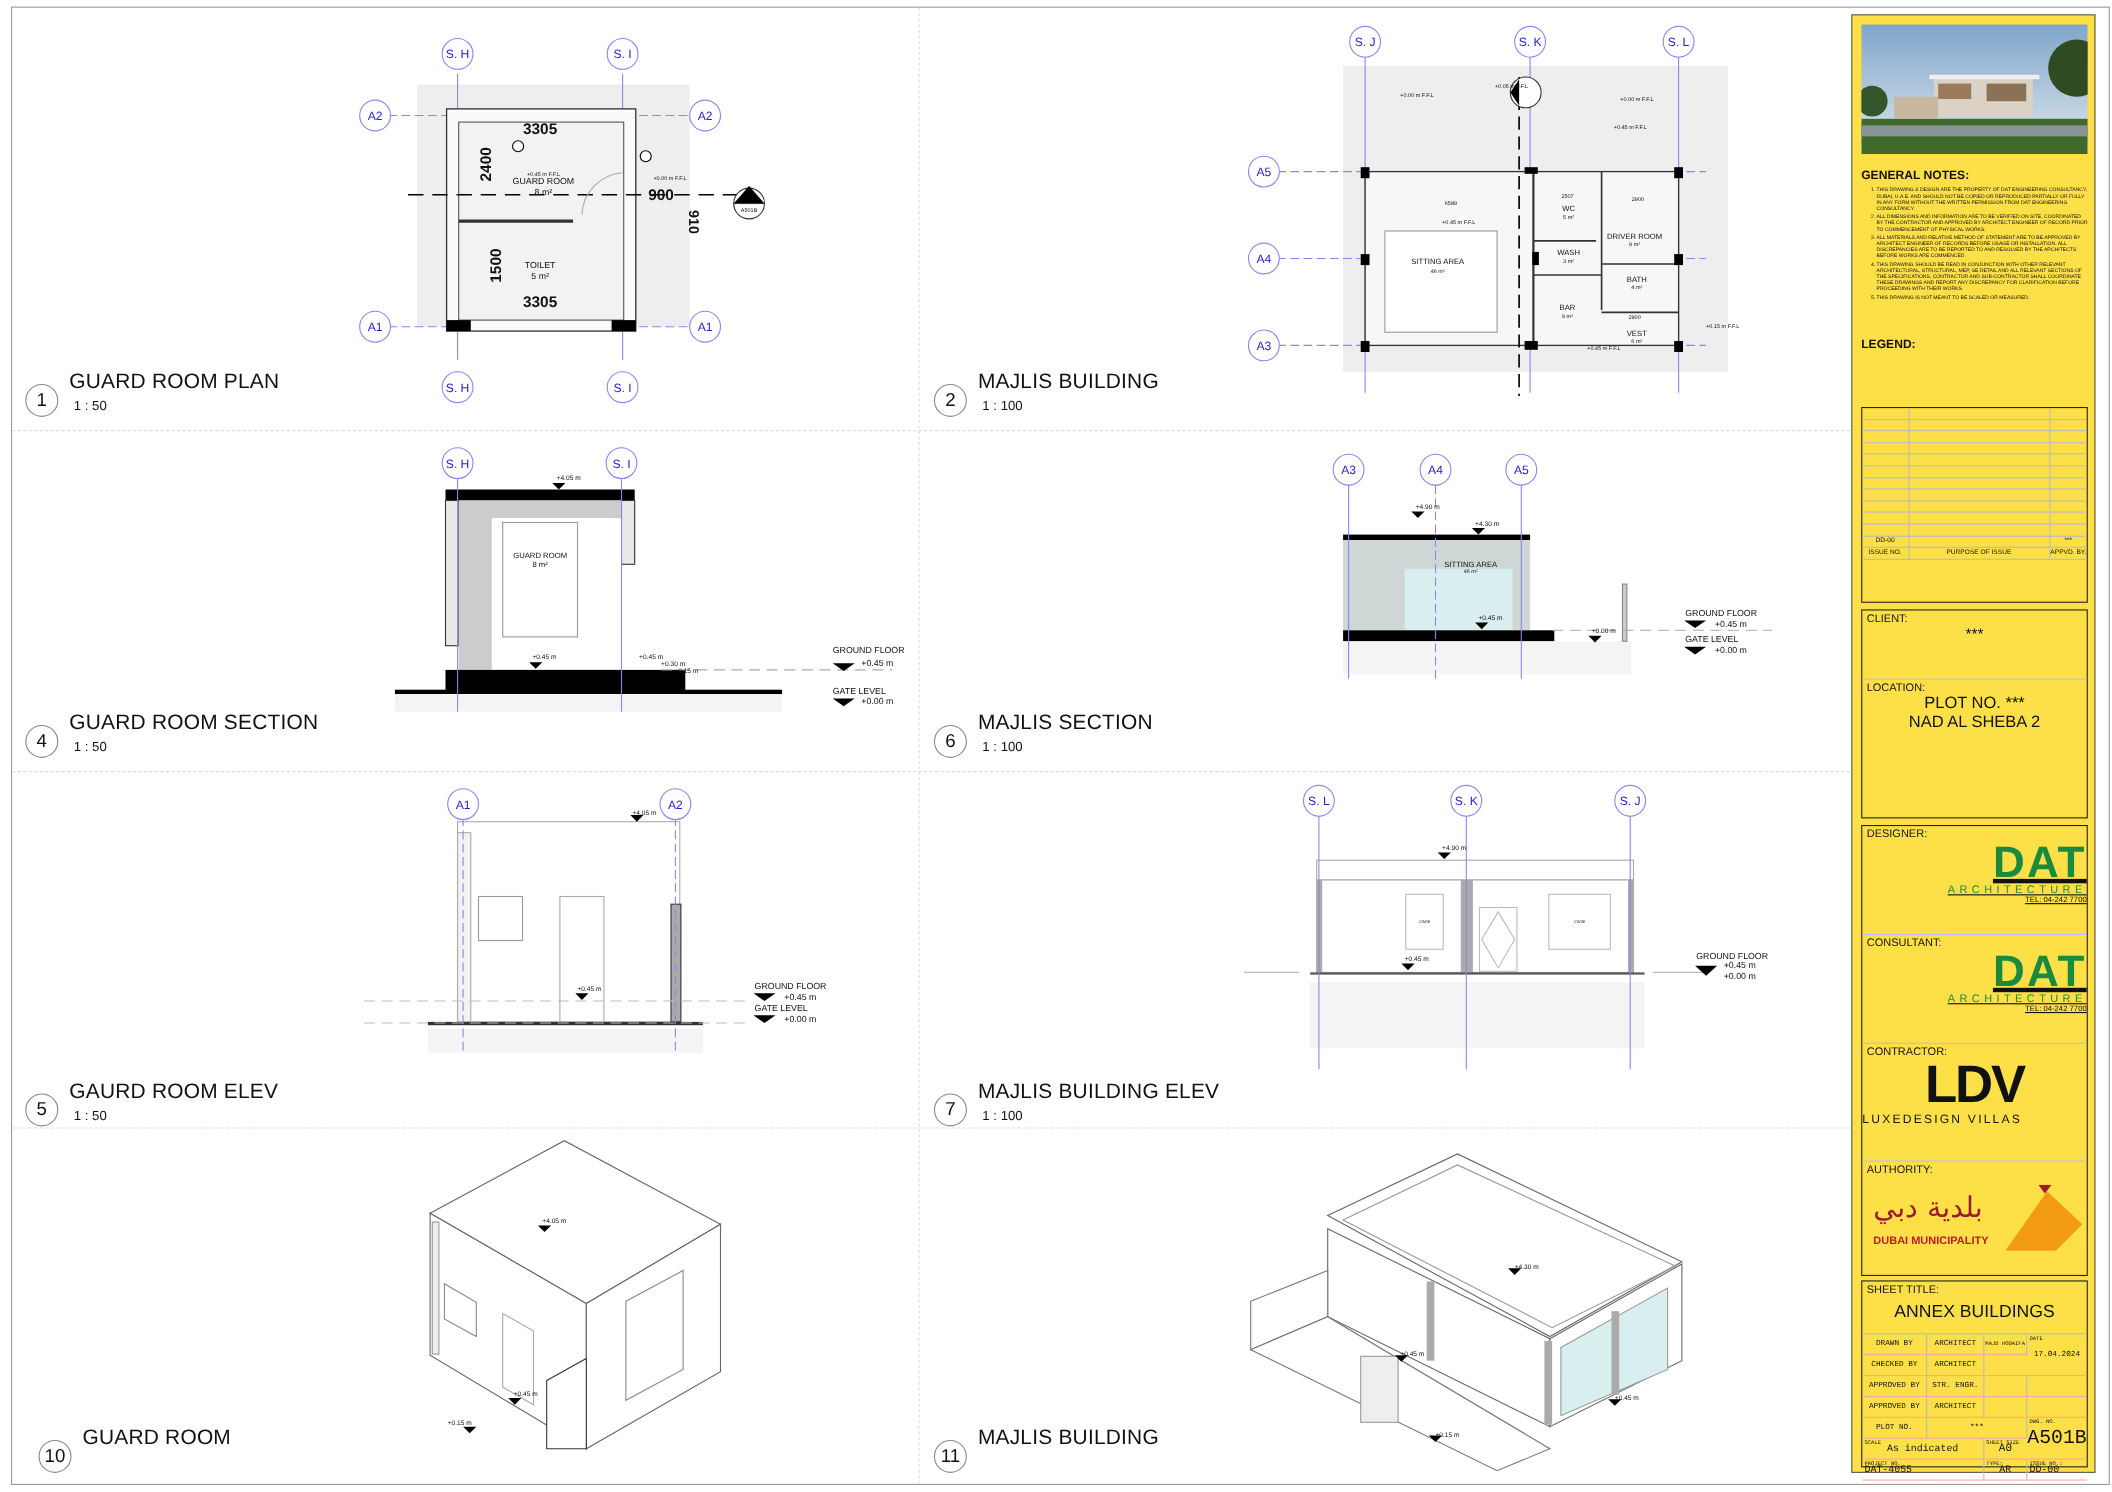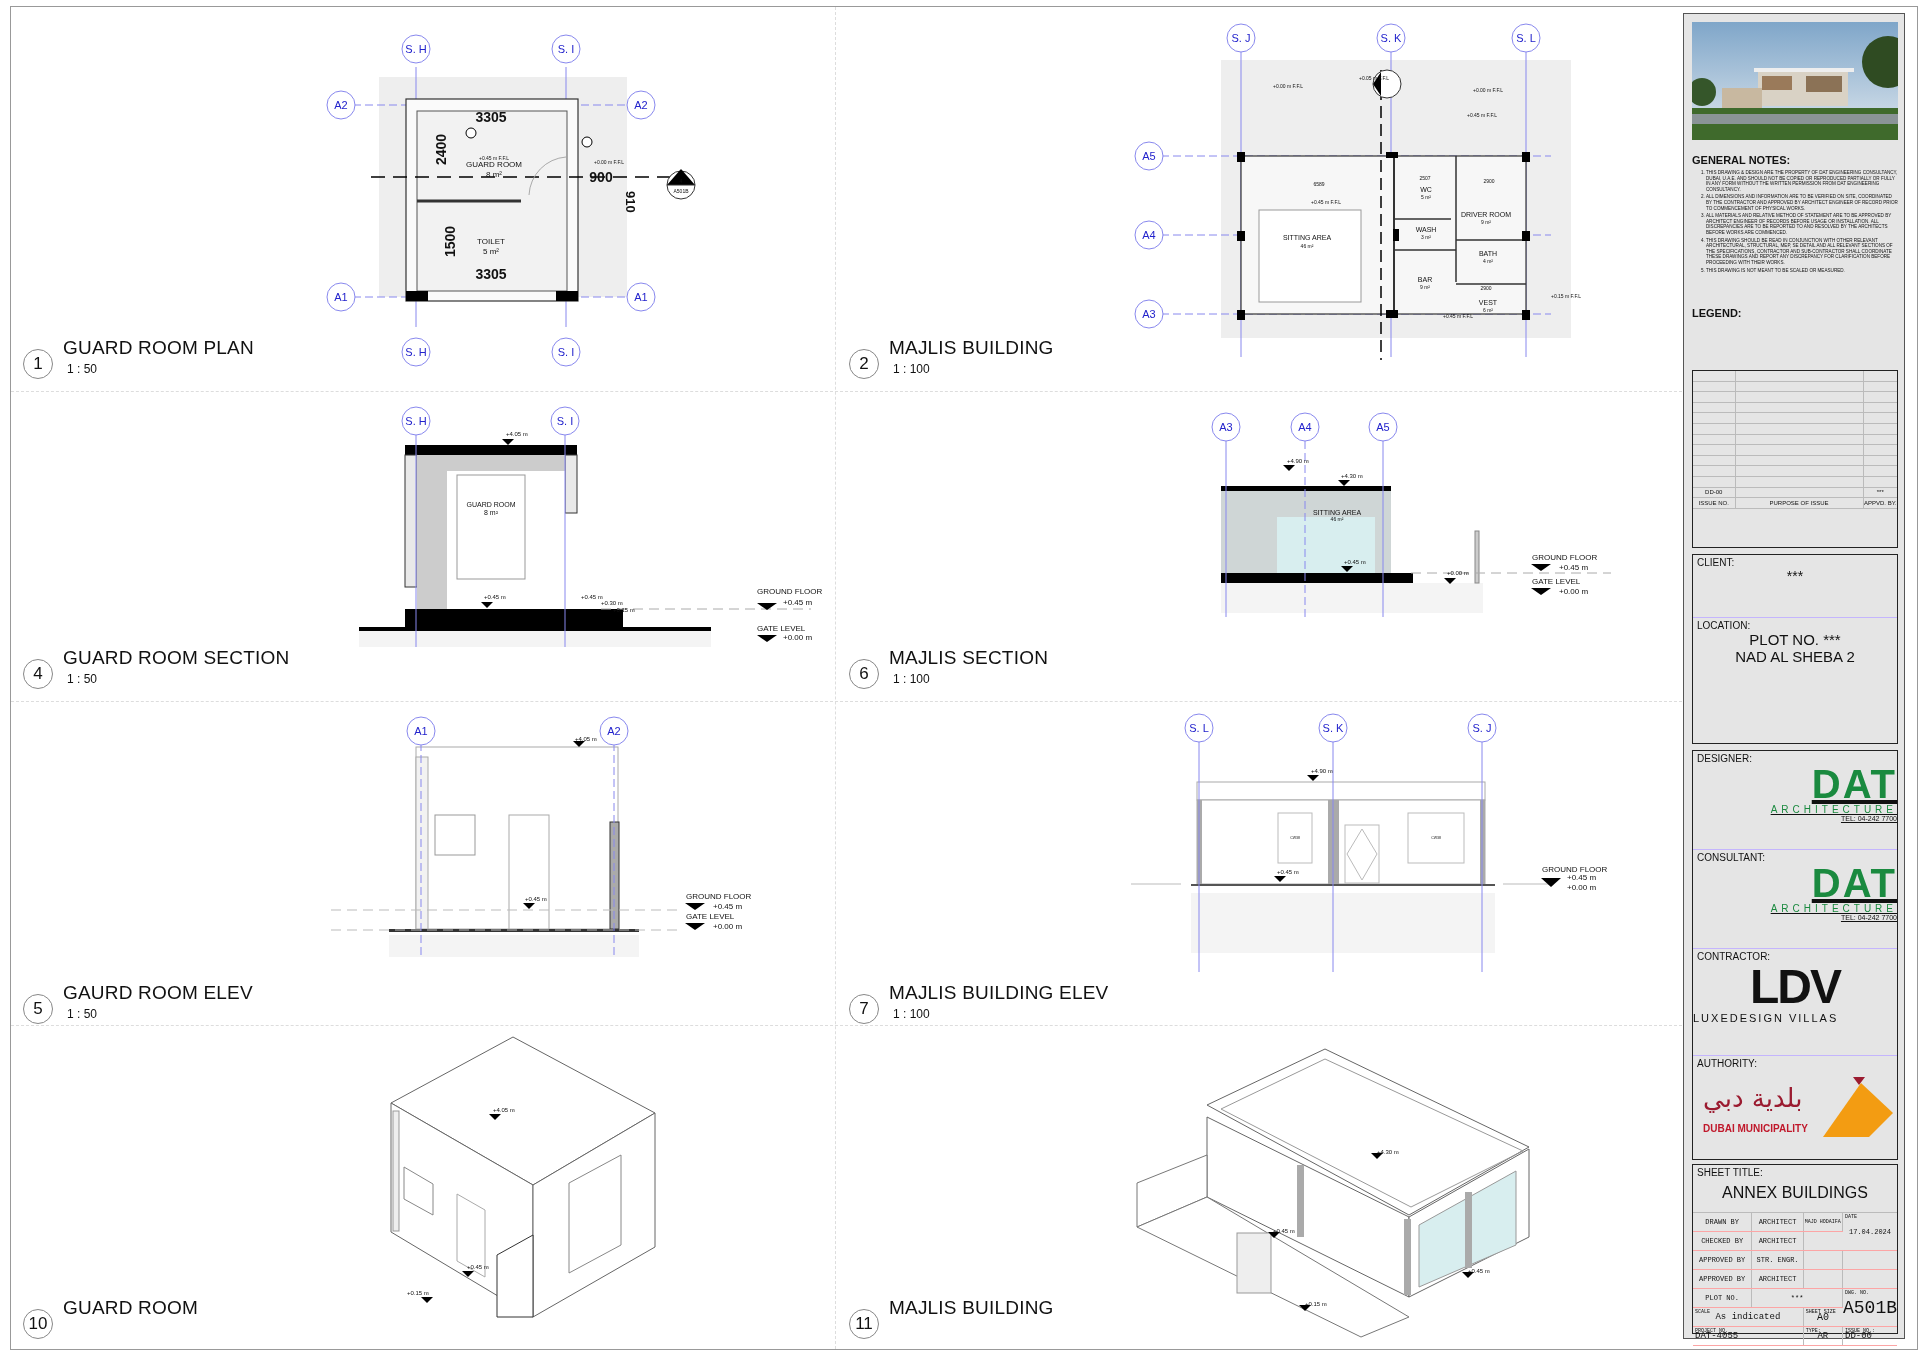--- a/index.html
+++ b/index.html
@@ -10,21 +10,21 @@
   .hdiv{position:absolute;left:0;right:0;border-top:1px dashed #ddd;}
   .view{position:absolute;}
   .view svg{position:absolute;left:0;top:0;overflow:visible;}
   .vtitle{position:absolute;display:flex;align-items:flex-start;}
   .vnum{width:28px;height:28px;border:1px solid #888;border-radius:50%;display:flex;align-items:center;justify-content:center;font-size:17px;margin-top:12px;margin-right:10px;background:#fff;}
   .vname{font-size:19px;letter-spacing:0.2px;}
   .vscale{font-size:12px;margin-left:4px;margin-top:3px;}
   .gbub{font-family:"Liberation Sans",sans-serif;font-size:11px;fill:#2222cc;}
   .lbl{font-family:"Liberation Sans",sans-serif;fill:#111;}
   
-  .tb{position:absolute;left:1682px;top:12px;width:222px;height:1326px;border:1px solid #555;box-sizing:border-box;background:#e5e5e5;padding-left:16px;}
+  .tb{position:absolute;left:1682px;top:12px;width:222px;height:1326px;border:1px solid #555;box-sizing:border-box;background:#fde047;padding-left:16px;}
   .tb-photo{position:absolute;left:8px;top:8px;width:206px;height:118px;overflow:hidden;}
   .notes{position:absolute;left:8px;top:140px;width:206px;}
   .notes h3{margin:0 0 4px 0;font-size:11px;font-weight:bold;}
   .notes ol{margin:0;padding-left:14px;font-size:4.6px;line-height:5.6px;}
   .notes li{margin-bottom:2px;}
   .legend-h{position:absolute;left:8px;top:293px;font-size:11px;font-weight:bold;}
   .box{position:absolute;left:8px;width:206px;border:1.5px solid #222;box-sizing:border-box;}
   .issue-table{border-collapse:collapse;width:100%;font-size:6px;}
   .issue-table td{border-bottom:1px solid #bbb;border-right:1px solid #bbb;height:9.6px;padding:0;text-align:center;}
   .issue-table td:last-child{border-right:none;}
@@ -417,21 +417,21 @@
         <path d="M198 156 L250 128 L250 218 L198 246 Z" fill="#fff" stroke="#888"></path>
         <path d="M126 228 L162 208 L162 290 L126 290 Z" fill="#fff" stroke="#333"></path>
         <path d="M118 87 L130 87 L124 93 Z" fill="#000"></path>
         <text class="lbl" x="122" y="85" font-size="6">+4.05 m</text>
         <path d="M91 244 L103 244 L97 250 Z" fill="#000"></path>
         <text class="lbl" x="96" y="242" font-size="6">+0.45 m</text>
         <path d="M50 270 L62 270 L56 276 Z" fill="#000"></path>
         <text class="lbl" x="36" y="268" font-size="6">+0.15 m</text>
       </svg>
     </div>
-    <div class="vtitle" style="left:12px;top:1290px">
+    <div class="vtitle" style="left:24px;top:1290px">
       <div class="vnum">10</div>
       <div>
           <div class="vname">GUARD ROOM</div>
         </div>
     </div>
 
     <div class="view" style="left:1110px;top:1040px;">
       <svg width="460" height="290">
         <path d="M86 58 L204 2 L408 100 L288 168 Z" fill="#fff" stroke="#666"></path>
         <path d="M100 62 L204 12 L402 104 L290 160 Z" fill="none" stroke="#999"></path>

